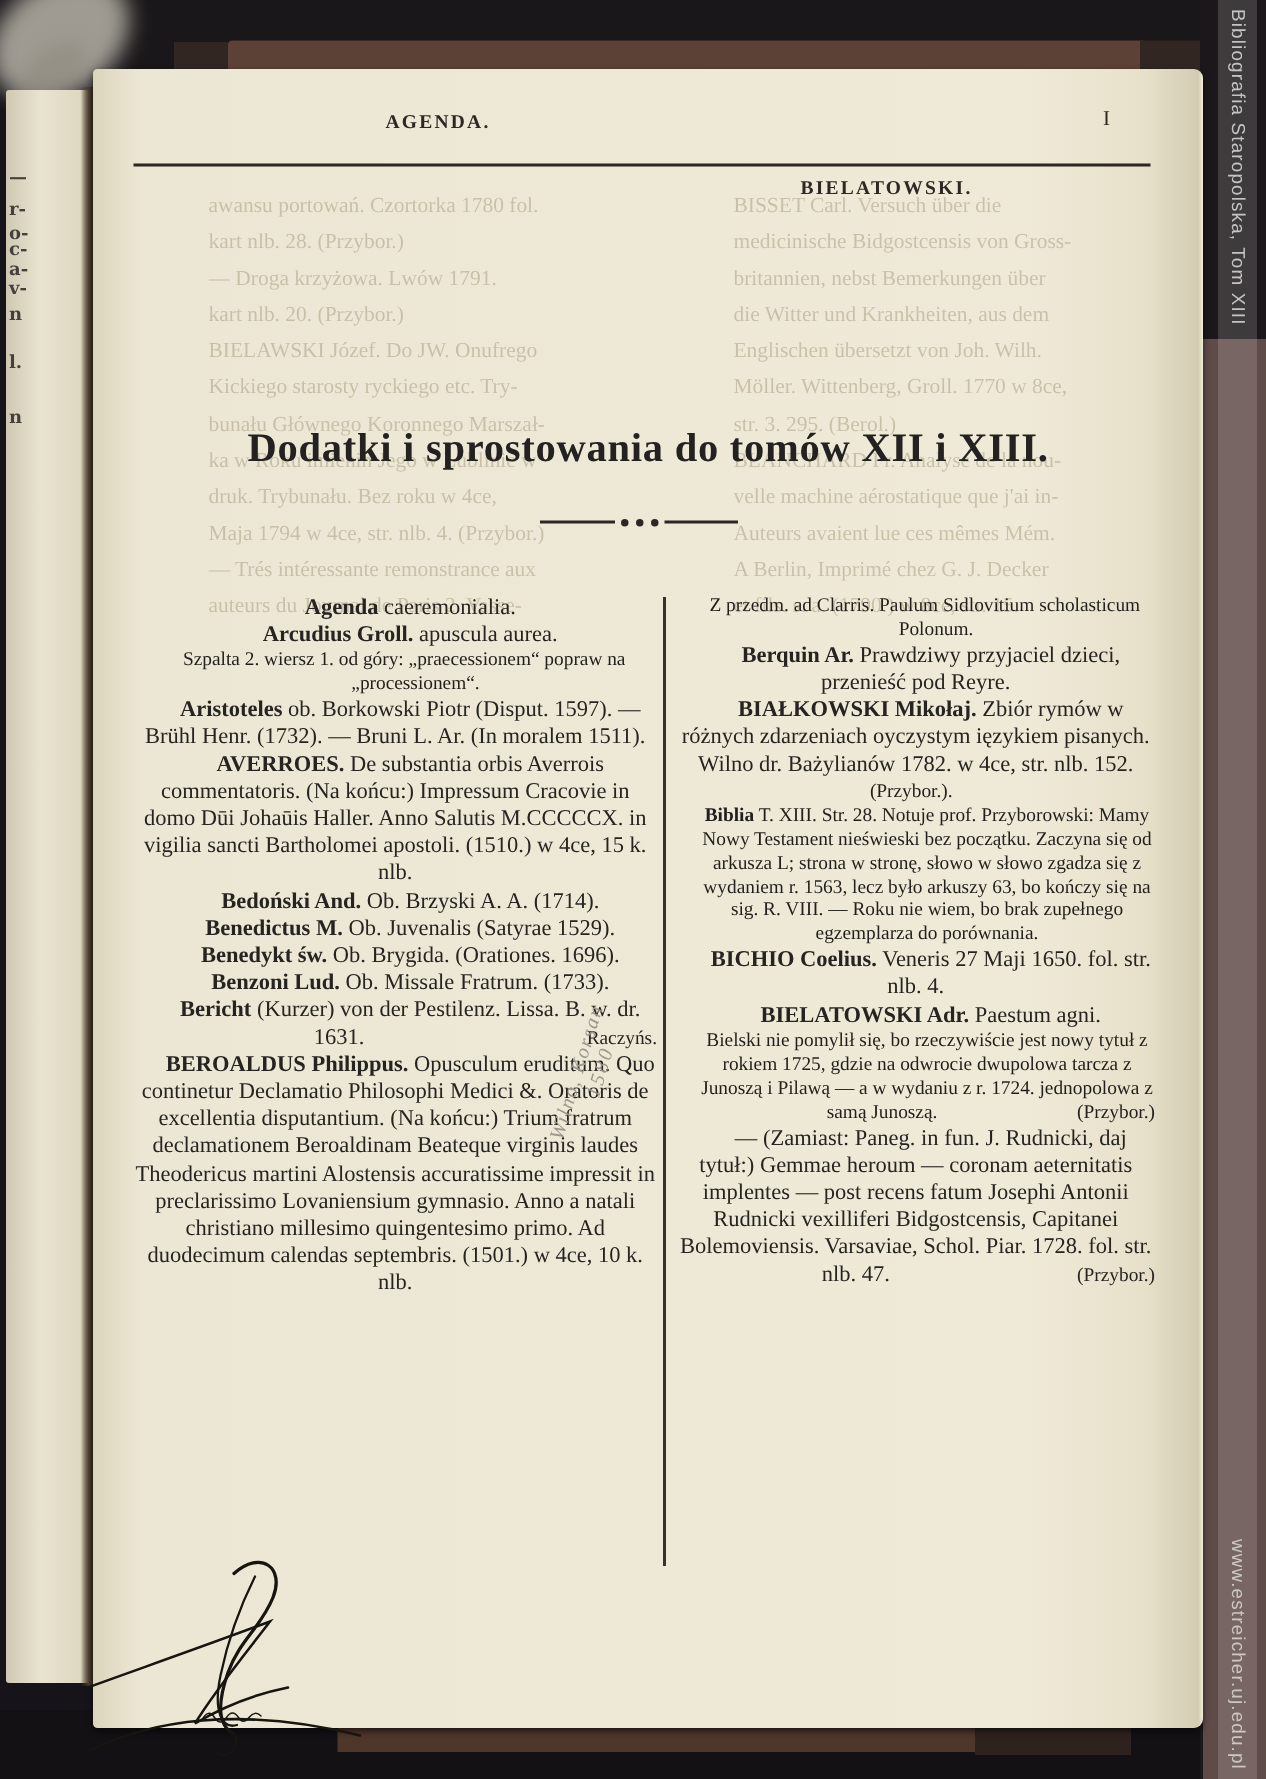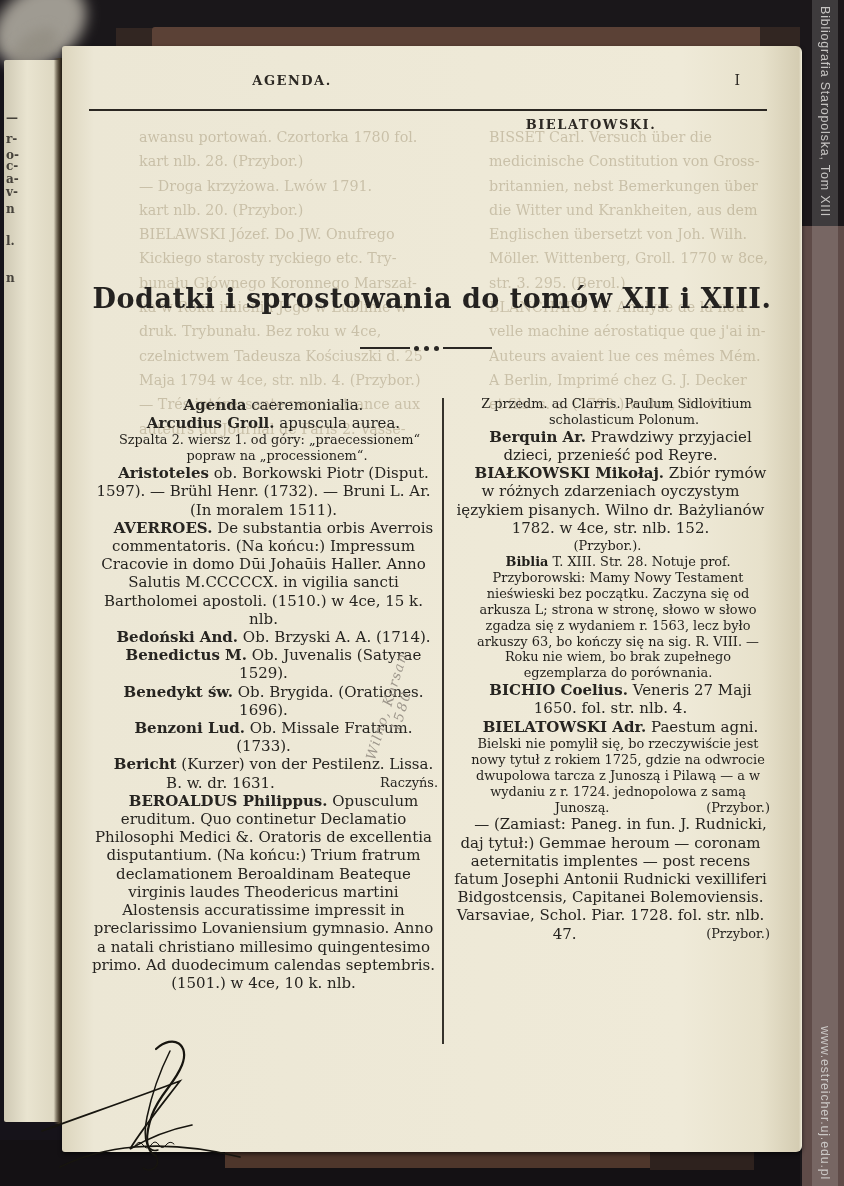--- a/index.html
+++ b/index.html
@@ -27,21 +27,21 @@
   .frag{position:absolute;left:2px;font-size:12px;font-weight:bold;color:#45413a;line-height:12px;}
   .crease{position:absolute;left:54px;top:58px;width:10px;height:1066px;
           background:linear-gradient(90deg,rgba(0,0,0,0) 0,#4a3f2e 55%,#1d1812 100%);}
   .wisp1{position:absolute;left:-10px;top:-12px;width:100px;height:74px;background:#ccc7ba;
          border-radius:50%;filter:blur(7px);transform:rotate(-35deg);opacity:.75;}
   .wisp2{position:absolute;left:6px;top:34px;width:56px;height:30px;background:#8d887c;
          border-radius:50%;filter:blur(6px);transform:rotate(-40deg);opacity:.55;}
   
   .page{position:absolute;left:62px;top:46px;width:740px;height:1106px;border-radius:3px 6px 6px 3px;
         background:linear-gradient(90deg,#dcd5bd 0,#ece7d5 32px,#efead8 620px,#e7e1cb 700px,#d4ccb2 737px,#f2eedd 740px);
-        box-shadow:0 2px 4px rgba(0,0,0,.6);color:#262420;}
+        box-shadow:0 2px 4px rgba(0,0,0,.6);color:#262420;font-family:Liberation Serif, serif;}
   .running{position:absolute;top:27px;font-size:13px;font-weight:bold;letter-spacing:1.5px;color:#2c2823;}
   .run-l{left:149px;width:162px;text-align:center;}
   .run-r{left:448px;width:162px;text-align:center;margin-top:44px;}
   .pageno{position:absolute;top:26px;left:652px;width:26px;text-align:right;font-size:14px;color:#2c2823;}
   .hrule{position:absolute;top:63px;left:27px;width:678px;height:2px;background:#2b2722;}
   .title{position:absolute;top:237px;left:0;width:740px;text-align:center;font-size:27px;
          font-weight:bold;letter-spacing:.5px;color:#242220;z-index:3;}
   .ornament{position:absolute;top:298px;left:298px;width:132px;height:8px;display:flex;align-items:center;z-index:3;}
   .orn-line{flex:1;height:1.6px;background:#2a2724;}
   .orn-dots{display:flex;gap:5px;padding:0 4px;}
@@ -111,28 +111,27 @@
     <div class="bleed bleed-l" id="bleedL">
         <div>awansu portowań. Czortorka 1780 fol.</div>
         <div>kart nlb. 28.              (Przybor.)</div>
         <div>— Droga krzyżowa. Lwów 1791.</div>
         <div>kart nlb. 20.              (Przybor.)</div>
         <div>BIELAWSKI Józef. Do JW. Onufrego</div>
         <div>Kickiego starosty ryckiego etc. Try-</div>
         <div>bunału Głównego Koronnego Marszał-</div>
         <div>ka w Roku imienin Jego w Lublinie w</div>
         <div>druk. Trybunału. Bez roku w 4ce,</div>
-        <div>czelnictwem Tadeusza Kościuszki d. 25</div>
         <div>Maja 1794 w 4ce, str. nlb. 4. (Przybor.)</div>
         <div>— Trés intéressante remonstrance aux</div>
         <div>auteurs du Journal de Paris 2. Vasse-</div>
       </div>
     <div class="bleed bleed-r" id="bleedR">
         <div>BISSET Carl. Versuch über die</div>
-        <div>medicinische Constitution von Gross-</div>
+        <div>medicinische Bidgostcensis von Gross-</div>
         <div>britannien, nebst Bemerkungen über</div>
         <div>die Witter und Krankheiten, aus dem</div>
         <div>Englischen übersetzt von Joh. Wilh.</div>
         <div>Möller. Wittenberg, Groll. 1770 w 8ce,</div>
         <div>str. 3. 295.              (Berol.)</div>
         <div>BLANCHARD Fr. Analyse de la nou-</div>
         <div>velle machine aérostatique que j'ai in-</div>
         <div>Auteurs avaient lue ces mêmes Mém.</div>
         <div>A Berlin, Imprimé chez G. J. Decker</div>
         <div>et fils. s. a. (1790.) w 8ce, str. 15.</div>

